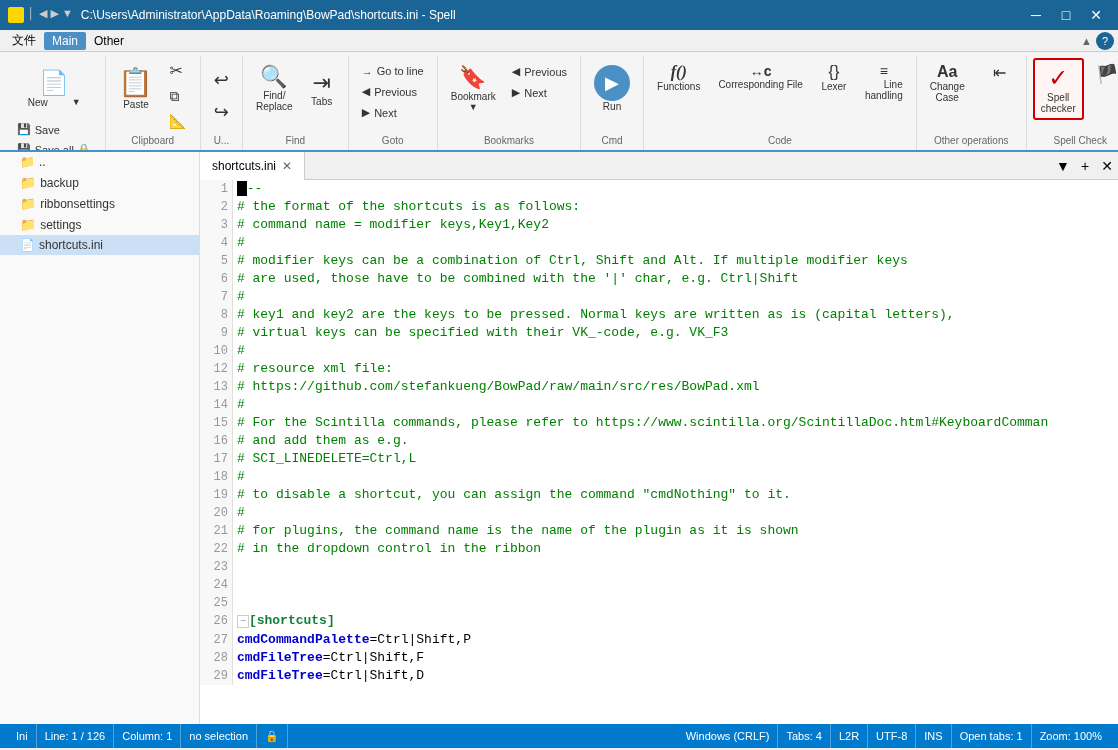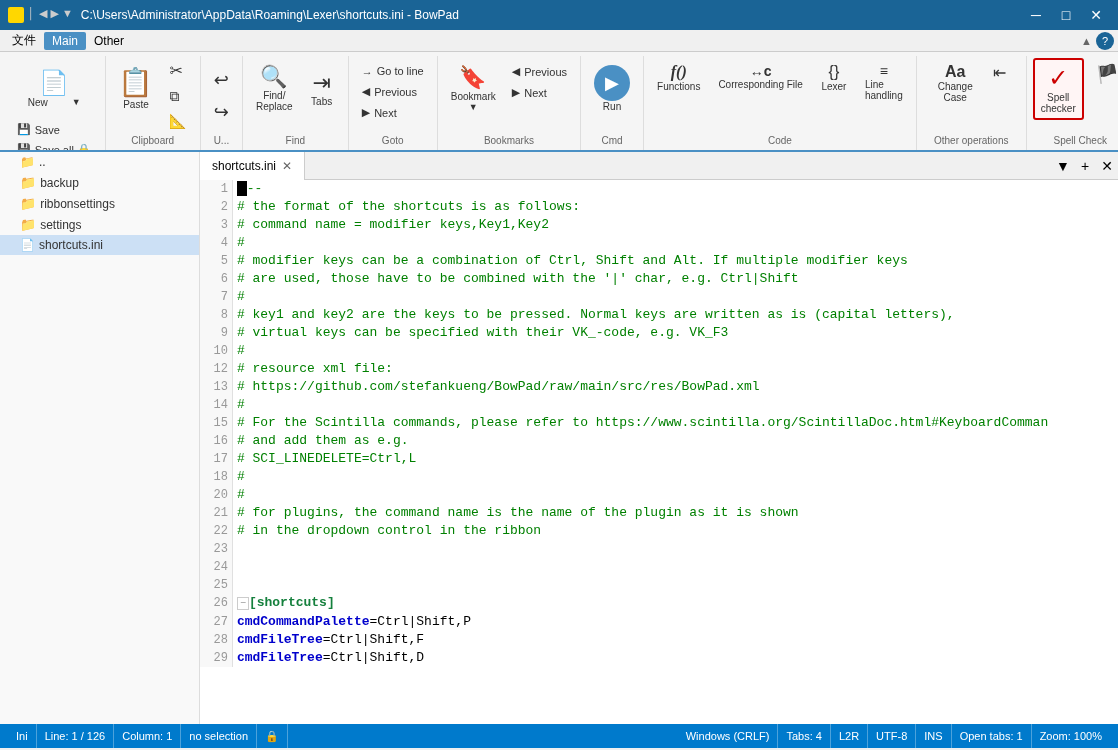--- a/index.html
+++ b/index.html
@@ -241,21 +241,21 @@
   </style>
 </head>
 <body>
 
 <div class="title-bar">
   <div class="title-bar-icons">
     <span style="width:16px;height:16px;background:#ffd700;display:inline-block;border-radius:2px;"></span>
     <span style="color:#ccc;font-size:11px;">│</span>
     <span style="color:#ccc;font-size:11px;">◀ ▶ ▼</span>
   </div>
-  <span class="title-bar-title">C:\Users\Administrator\AppData\Roaming\Lexer\shortcuts.ini - BowPad</span>
+  <span class="title-bar-title">C:\Users\Administrator\AppData\Roaming\BowPad\shortcuts.ini - Spell</span>
   <div class="title-bar-controls">
     <button class="title-bar-btn">─</button>
     <button class="title-bar-btn">□</button>
     <button class="title-bar-btn close">✕</button>
   </div>
 </div>
 
 <div class="menu-bar">
   <div class="menu-item">文件</div>
   <div class="menu-item active">Main</div>
@@ -405,30 +405,30 @@
         <span style="font-size:10px;text-align:center;">Corresponding File</span>
       </div>
       <div class="ribbon-btn">
         <div style="font-size:16px;">{}</div>
         <span style="font-size:10px;text-align:center;">Lexer</span>
       </div>
       <div style="display:flex;flex-direction:column;align-items:center;">
         <div style="display:flex;gap:2px;">
           <div class="ribbon-btn" style="min-width:30px;">
             <div style="font-size:14px;">≡</div>
-            <span style="font-size:10px;text-align:left;">Line<br>handling</span>
+            <span style="font-size:10px;text-align:right;">Line<br>handling</span>
           </div>
         </div>
       </div>
     </div>
     <div class="ribbon-group-label">Code</div>
   </div>
 
   <div class="ribbon-group">
-    <div class="ribbon-group-content" style="gap:0;margin-left:8px;">
+    <div class="ribbon-group-content" style="gap:8px;">
       <div class="ribbon-btn">
         <div style="font-size:16px;font-weight:bold;">Aa</div>
         <span style="font-size:10px;text-align:center;">Change<br>Case</span>
       </div>
       <div class="ribbon-btn">
         <div style="font-size:16px;">⇤</div>
         <span style="font-size:10px;"></span>
       </div>
     </div>
     <div class="ribbon-group-label">Other operations</div>
@@ -551,20 +551,24 @@
             <td class="line-num">16</td>
             <td class="code-line comment"># and add them as e.g.</td>
           </tr>
           <tr>
             <td class="line-num">17</td>
             <td class="code-line comment"># SCI_LINEDELETE=Ctrl,L</td>
           </tr>
           <tr>
             <td class="line-num">18</td>
             <td class="code-line comment">#</td>
+          </tr>
+          <tr>
+            <td class="line-num">19</td>
+            <td class="code-line comment"># to disable a shortcut, you can assign the command "cmdNothing" to it.</td>
           </tr>
           <tr>
             <td class="line-num">20</td>
             <td class="code-line comment">#</td>
           </tr>
           <tr>
             <td class="line-num">21</td>
             <td class="code-line comment"># for plugins, the command name is the name of the plugin as it is shown</td>
           </tr>
           <tr>

